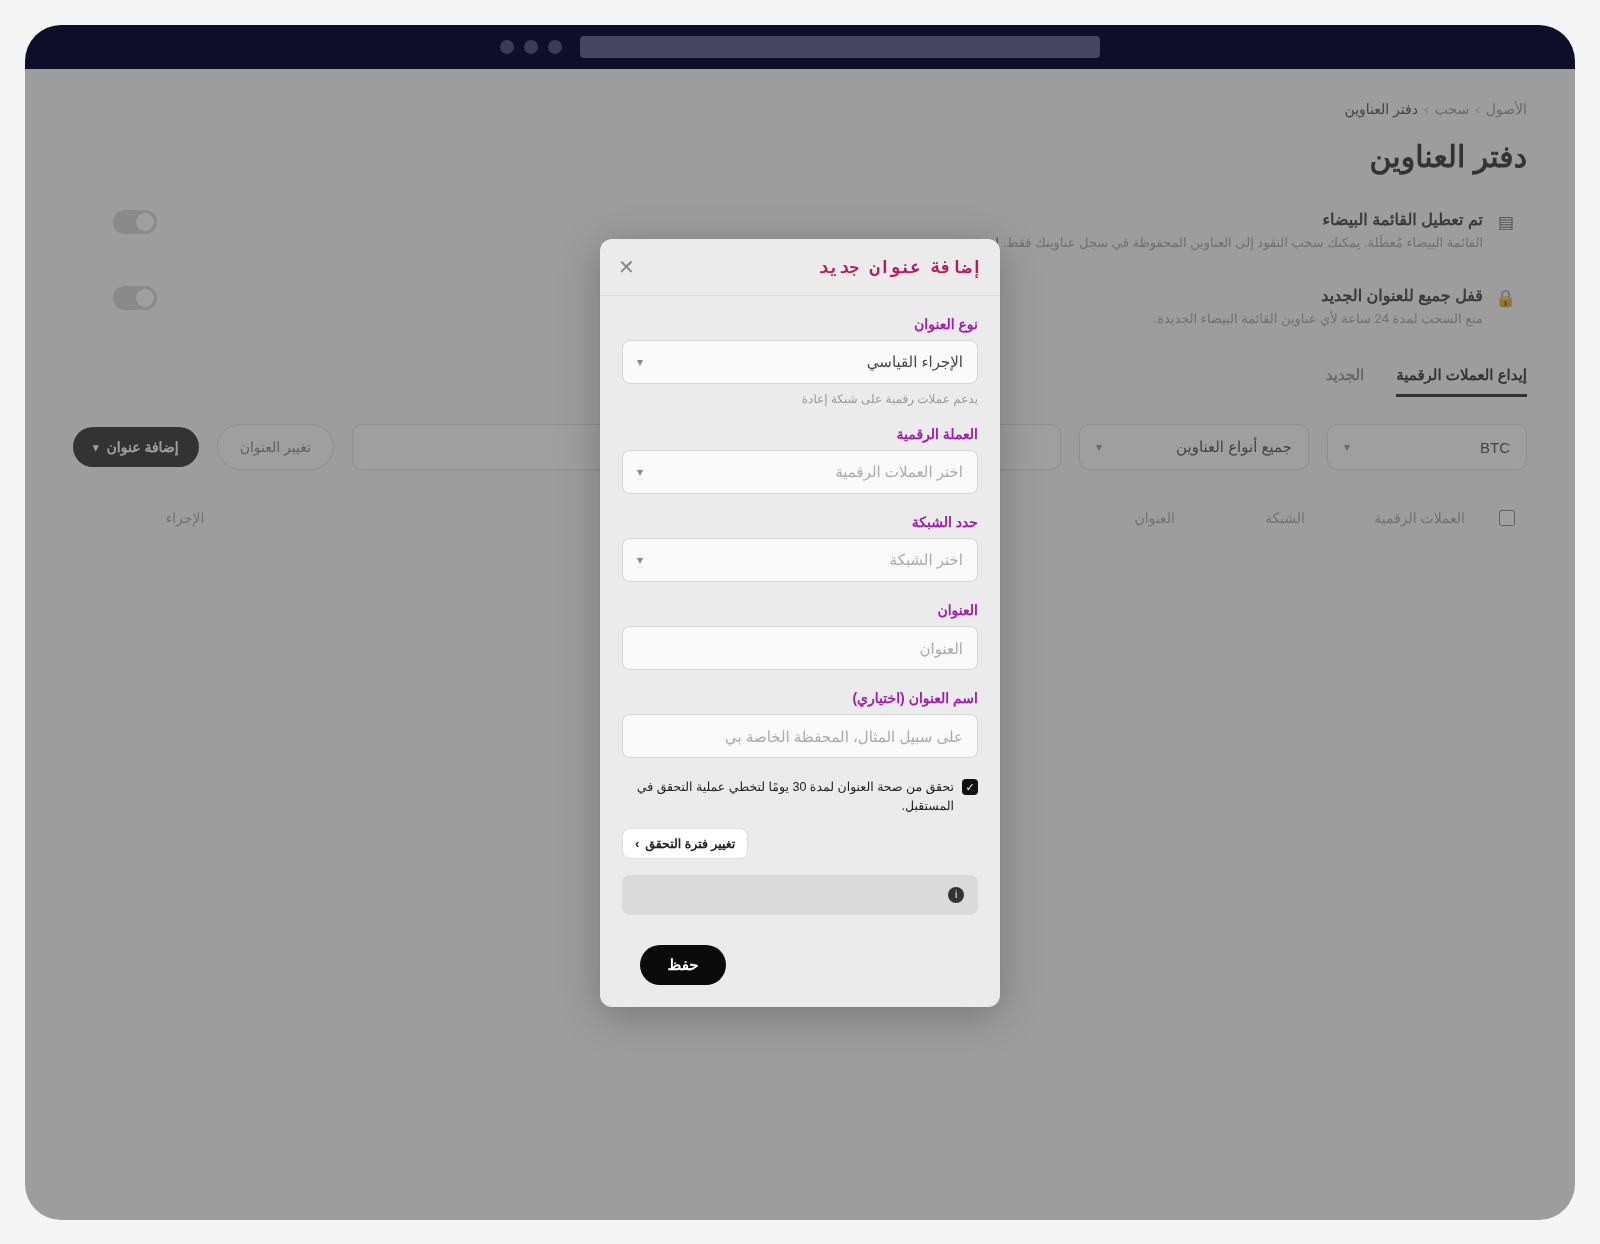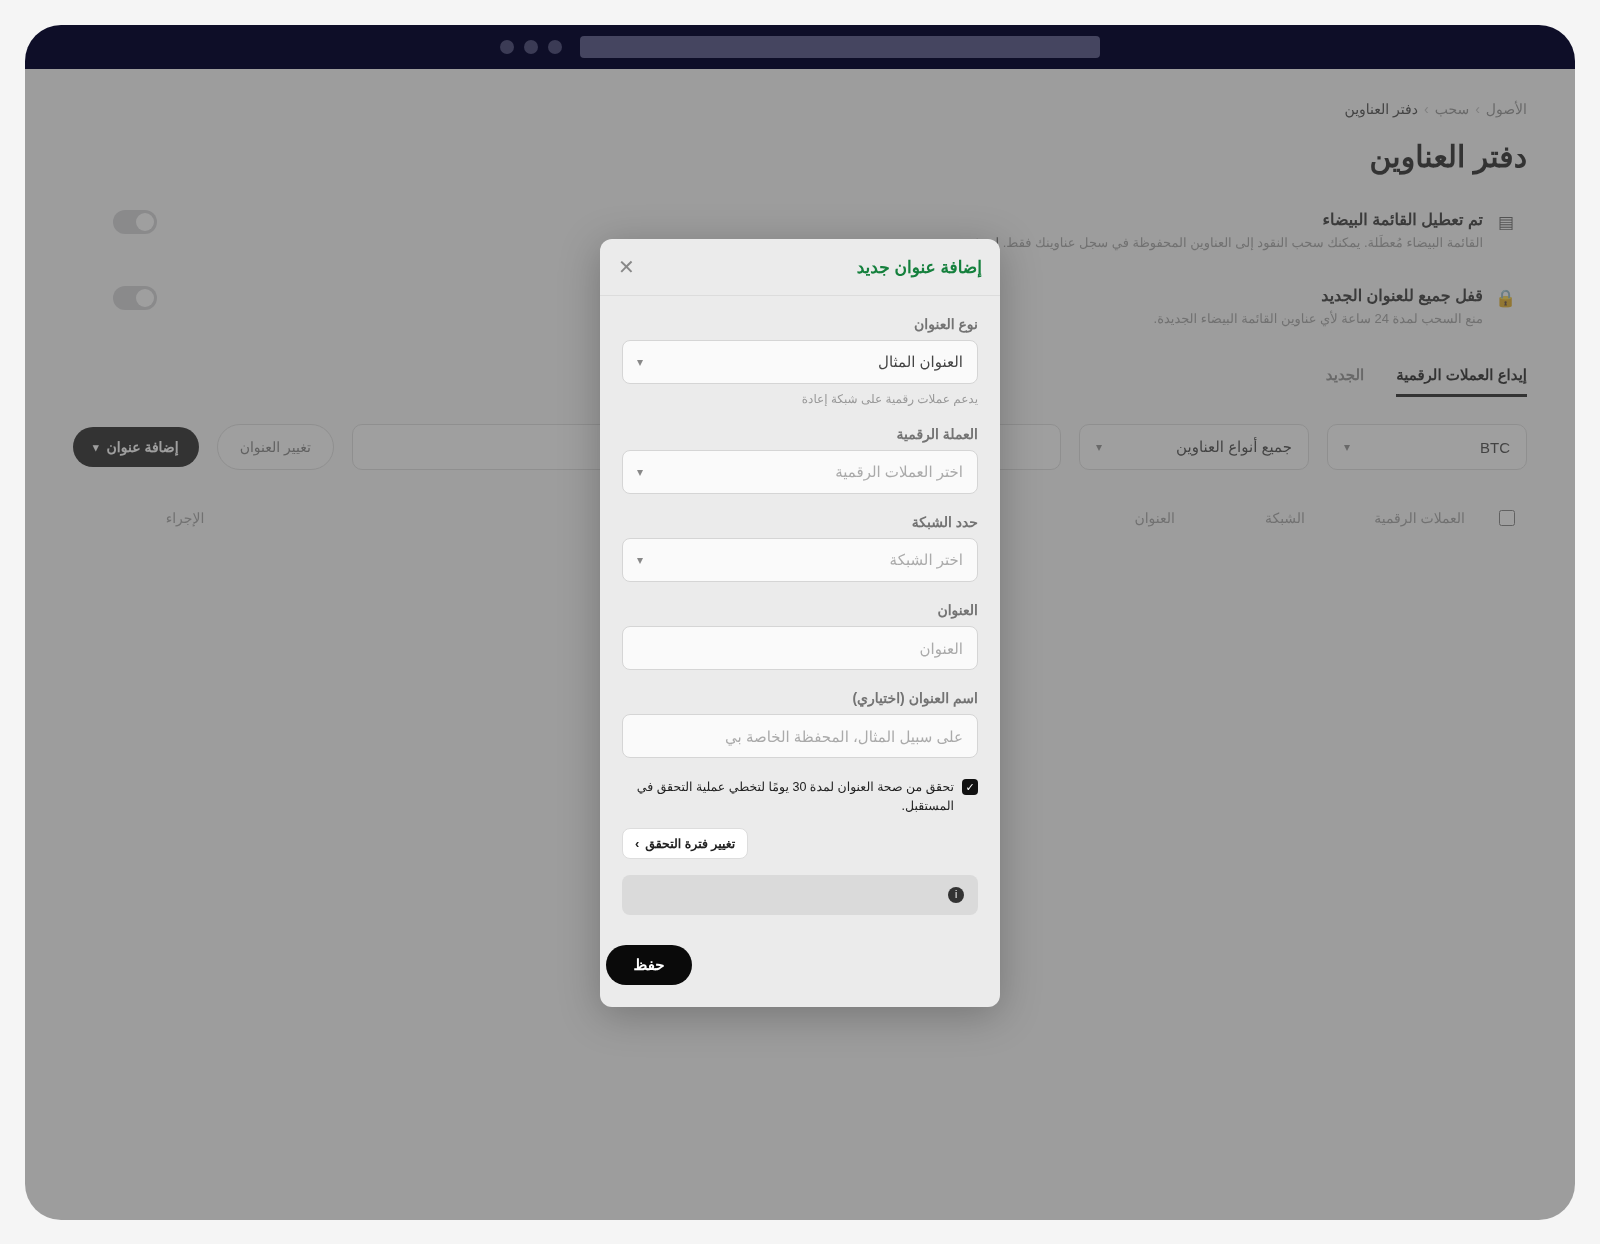--- a/index.html
+++ b/index.html
@@ -55,43 +55,43 @@
 .th-1 { width:160px; }
 .th-2 { width:130px; }
 .th-3 { flex:1; text-align:right; }
 .th-4 { width:500px; text-align:left; }
 .th-5 { width:200px; text-align:center; }
 
 
 .overlay { position:absolute; inset:44px 0 0 0; background:rgba(80,80,80,.55); display:flex; align-items:flex-start; justify-content:center; padding-top:170px; }
 .modal { width:400px; background:#ebebeb; border-radius:12px; overflow:hidden; box-shadow:0 8px 40px rgba(0,0,0,.25); }
 .modal-head { display:flex; align-items:center; justify-content:space-between; padding:16px 18px; border-bottom:1px solid #dcdcdc; }
-.modal-title { font-size:17px; font-weight:700; color:#15803d; }
+.modal-title { font-size:17px; font-weight:700; color:#be185d;font-family:Liberation Mono, monospace; }
 .close-x { font-size:20px; color:#888; cursor:pointer; }
 
 .modal-body { padding:20px 22px 8px 22px; }
 .fld { margin-bottom:20px; }
-.fld-label { font-size:14px; font-weight:700; color:#737373; margin-bottom:8px; }
+.fld-label { font-size:14px; font-weight:700; color:#a21caf; margin-bottom:8px; }
 .fld-select { height:44px; border:1px solid #d5d5d5; border-radius:8px; background:#fafafa; padding:0 14px; display:flex; align-items:center; justify-content:space-between; font-size:15px; color:#444; cursor:pointer; }
 .fld-select.placeholder { color:#aaa; }
 .fld-select .chev { font-size:12px; color:#888; }
 .fld-hint { font-size:12px; color:#999; margin-top:8px; }
 .fld-input { width:100%; height:44px; border:1px solid #d5d5d5; border-radius:8px; background:#fafafa; padding:0 14px; font-size:15px; color:#444; }
 .fld-input::placeholder { color:#aaa; }
 
 .check-row { display:flex; align-items:flex-start; gap:8px; font-size:12.5px; color:#222; line-height:1.5; margin-bottom:12px; }
 .check-row .cb { width:16px; height:16px; border-radius:4px; background:#111; color:#fff; font-size:11px; display:flex; align-items:center; justify-content:center; flex-shrink:0; margin-top:1px; }
 
 .change-period { display:inline-flex; align-items:center; gap:6px; background:#fff; border:1px solid #ddd; border-radius:8px; padding:7px 12px; font-size:12.5px; font-weight:600; color:#222; cursor:pointer; margin-bottom:16px; margin-right:0; float:left; }
 .change-period .chev-l { font-size:13px; }
 
 .info-row { clear:both; background:#dadada; border-radius:8px; padding:12px 14px; display:flex; align-items:center; gap:10px; font-size:12px; color:#333; margin-bottom:10px; }
 .info-row .info-ico { width:16px; height:16px; border-radius:50%; background:#333; color:#fff; font-size:10px; display:flex; align-items:center; justify-content:center; flex-shrink:0; }
 
-.modal-foot { padding:12px 22px 22px 6px; }
+.modal-foot { padding:12px 22px 22px 40px; }
 .save-btn { background:#0a0a0a; color:#fff; border:none; border-radius:22px; height:40px; width:86px; font-size:15px; font-weight:600; cursor:pointer; float:left; }
 .clearfix::after { content:""; display:block; clear:both; }
 </style>
 </head>
 <body>
 
 <div class="device-frame">
   <div class="chrome">
     <div class="urlbar"></div>
     <div class="dots">
@@ -182,21 +182,21 @@
     <div class="modal">
       <div class="modal-head">
         <div class="modal-title">إضافة عنوان جديد</div>
         <div class="close-x">✕</div>
       </div>
       <div class="modal-body">
 
         <div class="fld">
           <div class="fld-label">نوع العنوان</div>
           <div class="fld-select">
-            <span>العنوان المثال</span>
+            <span>الإجراء القياسي</span>
             <span class="chev">▾</span>
           </div>
           <div class="fld-hint">يدعم عملات رقمية على شبكة إعادة</div>
         </div>
 
         <div class="fld">
           <div class="fld-label">العملة الرقمية</div>
           <div class="fld-select placeholder">
             <span>اختر العملات الرقمية</span>
             <span class="chev">▾</span>

